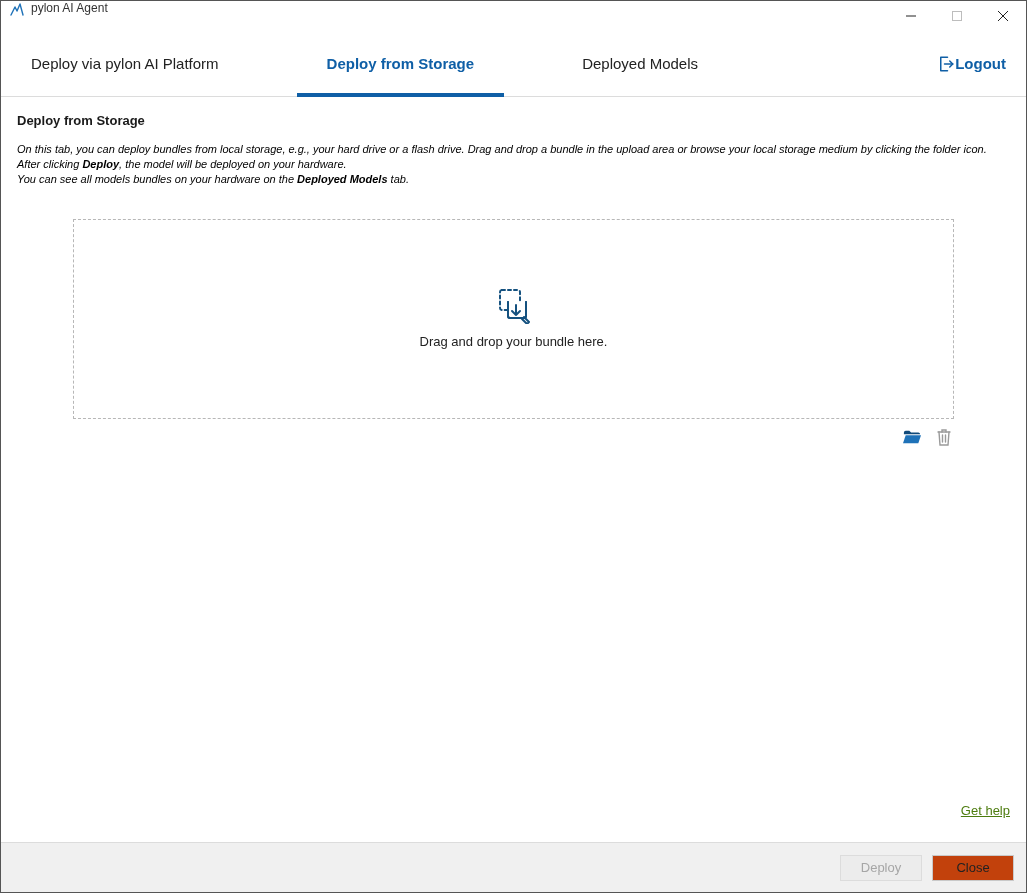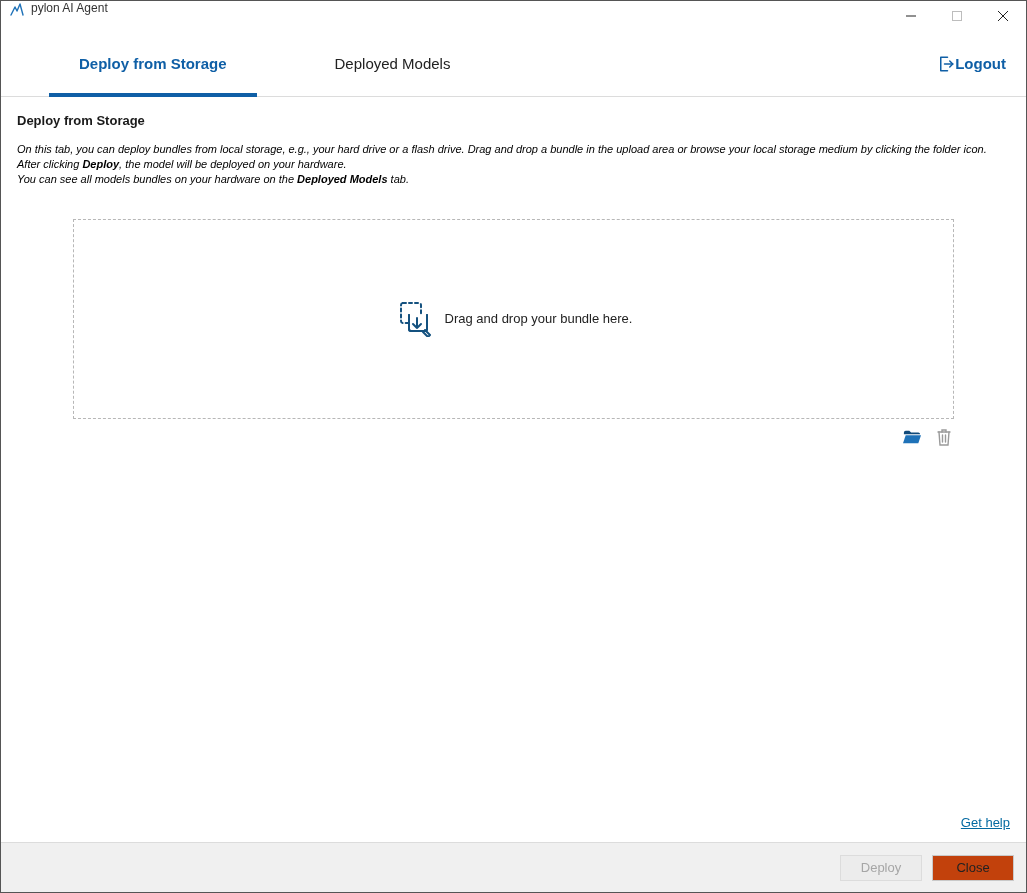--- a/index.html
+++ b/index.html
@@ -102,21 +102,21 @@
     color: #000000;
     font-style: italic;
   }
   .section-desc b { font-weight: 700; }
   .dropzone-wrap {
     padding: 32px 56px 0 56px;
   }
   .dropzone {
     border: 1px dashed #b7b7b7;
     height: 200px;
-    display: flex; flex-direction: row;
+    display: flex; flex-direction: column;
     align-items: center; justify-content: center;
     gap: 10px;
   }
   .drop-icon svg { display:block; }
   .drop-text {
     font-size: 13px;
     color: #222;
   }
   .drop-actions {
     padding: 8px 56px 0 56px;
@@ -125,23 +125,23 @@
   }
   .icon-btn {
     width: 20px; height: 20px;
     display: inline-flex; align-items: center; justify-content: center;
     cursor: pointer;
   }
   .icon-btn.disabled { cursor: default; }
   .gethelp {
     position: absolute;
     right: 16px;
-    bottom: 12px;
-    font-size: 13px;
-    color: #0369a1;
+    bottom: 24px;
+    font-size: 13px;
+    color: #4d7c0f;
     text-decoration: underline;
     cursor: pointer;
   }
   
   .footer {
     height: 50px;
     background: #f0f0f0;
     border-top: 1px solid #dcdcdc;
     display: flex;
     align-items: center;
@@ -191,20 +191,21 @@
       </div>
       <div class="win-btn" title="Close">
         <svg width="10" height="10" viewBox="0 0 10 10">
             <path d="M0 0 L10 10 M10 0 L0 10" stroke="#222" stroke-width="1"></path>
           </svg>
       </div>
     </div>
   </div>
 
   <div class="tabbar">
+    <div class="tab">Deploy via pylon AI Platform</div>
     <div class="tab-gap"></div>
     <div class="tab active">Deploy from Storage</div>
     <div class="tab-gap"></div>
     <div class="tab">Deployed Models</div>
     <div class="tab-gap"></div>
     <div class="tab-spacer"></div>
     <div class="logout">
       <span>
         <svg width="18" height="18" viewBox="0 0 24 24" fill="none" stroke="#0f5fa6" stroke-width="2" stroke-linecap="round" stroke-linejoin="round">
           <path d="M14 3 H5 V21 H14"></path>

